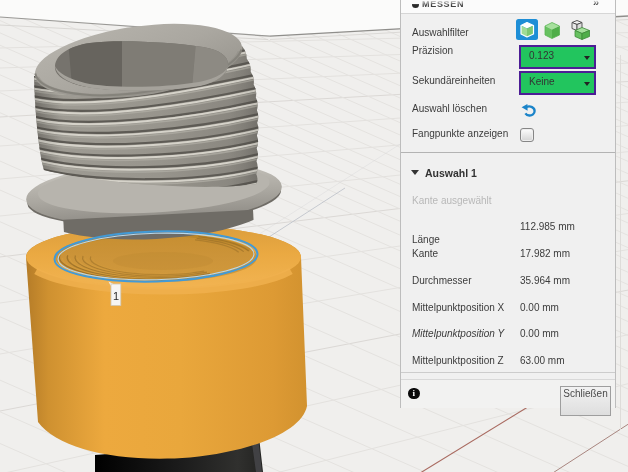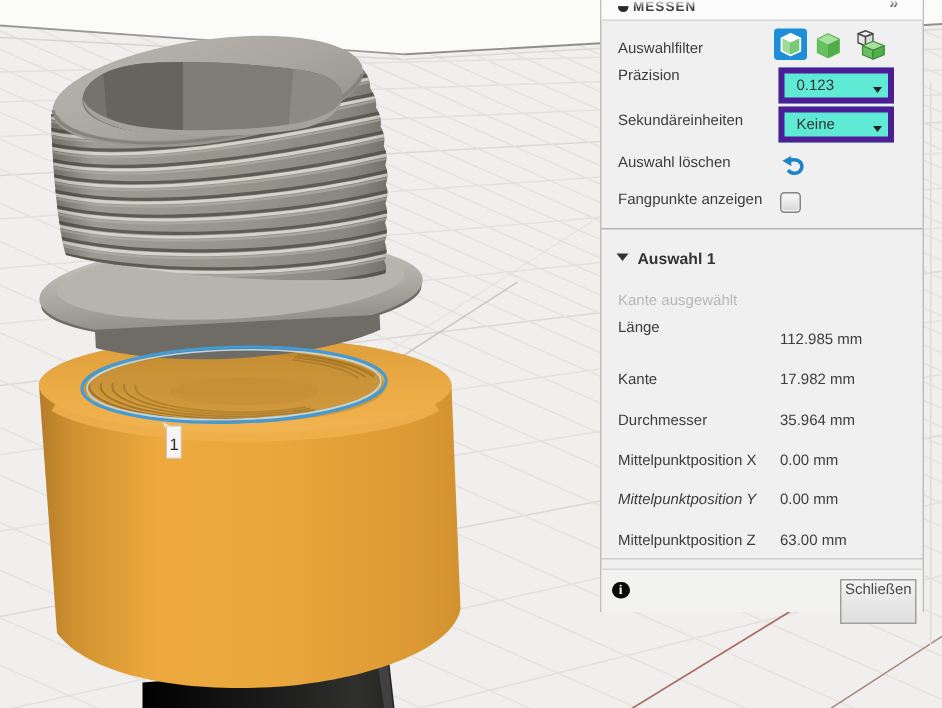--- a/index.html
+++ b/index.html
@@ -15,22 +15,22 @@
   .hdr .ttl{position:absolute;left:21px;top:-1px;font-weight:bold;font-size:9px;
             color:#3f3f3f;letter-spacing:0.7px;}
   .hdr .dot{position:absolute;left:10.5px;top:3.5px;width:7px;height:4.5px;border-radius:0 0 7px 7px;background:#2a2a2a;}
   .hdr .arr{position:absolute;right:16px;top:-4.5px;font-size:11px;
             font-weight:bold;color:#333;}
   .hdr:after{content:"";position:absolute;left:0;top:0;width:100%;height:4.5px;
             background:linear-gradient(rgba(251,251,251,0.96),rgba(251,251,251,0));}
   .lb{position:absolute;left:11px;white-space:nowrap;}
   .vl{position:absolute;left:119px;white-space:nowrap;}
   .gray{color:#b8b8b8;}
-  .dd{position:absolute;left:118px;width:77px;height:24px;background:#5eead4;
-      border:4px solid #4c1d95;box-sizing:border-box;}
+  .dd{position:absolute;left:118px;width:77px;height:24px;background:#22c55e;
+      border:2px solid #4c1d95;box-sizing:border-box;}
   .dd span{position:absolute;left:8px;top:3.5px;color:#333;}
   .dd .tri{position:absolute;right:4px;top:9px;width:0;height:0;
            border-left:3.5px solid transparent;border-right:3.5px solid transparent;
            border-top:4.5px solid #222;}
   .sep{position:absolute;left:0;width:100%;border-top:1px solid #b3b3b3;}
   .sep2{position:absolute;left:0;width:100%;border-top:1px solid #cccccc;}
   .cb{position:absolute;left:119px;top:128px;width:12px;height:12px;
       border:1px solid #868686;border-radius:3px;
       background:linear-gradient(#fdfdfd,#d4d4d4);
       box-shadow:inset 0 0 0 1px #eee;}
@@ -321,21 +321,21 @@
   <div class="lb" style="top:103px;">Auswahl löschen</div>
   <svg id="undo" style="position:absolute;left:119.5px;top:103.5px;" width="16" height="13" viewBox="0 0 16 13">
 <path d="M5.2 3.0 C 9.5 1.4, 13.6 3.6, 13.6 6.9 C 13.6 9.8, 11.0 11.7, 8.3 11.5 C 6.6 11.4, 5.2 10.5, 4.4 9.3" fill="none" stroke="#1b84c9" stroke-width="2.3"></path>
 <polygon points="6.4,0 6.6,6.8 0.6,3.2" fill="#1b84c9"></polygon>
 </svg>
   <div class="lb" style="top:127.5px;">Fangpunkte anzeigen</div>
   <div class="cb"></div>
   <div class="sep" style="top:152px;"></div>
   <div class="sect" style="top:167px;"><span class="tri2"></span>Auswahl 1</div>
   <div class="lb gray" style="top:194.5px;">Kante ausgewählt</div>
-  <div class="lb" style="top:213px;">Länge</div>
+  <div class="lb" style="top:234px;">Länge</div>
       <div class="vl" style="top:221px;">112.985 mm</div>
   <div class="lb" style="top:248px;">Kante</div>
       <div class="vl" style="top:248px;">17.982 mm</div>
   <div class="lb" style="top:275px;">Durchmesser</div>
       <div class="vl" style="top:275px;">35.964 mm</div>
   <div class="lb" style="top:302px;">Mittelpunktposition X</div>
       <div class="vl" style="top:302px;">0.00 mm</div>
   <div class="lb" style="top:328px;font-style:italic;">Mittelpunktposition Y</div>
       <div class="vl" style="top:328px;">0.00 mm</div>
   <div class="lb" style="top:355px;">Mittelpunktposition Z</div>

